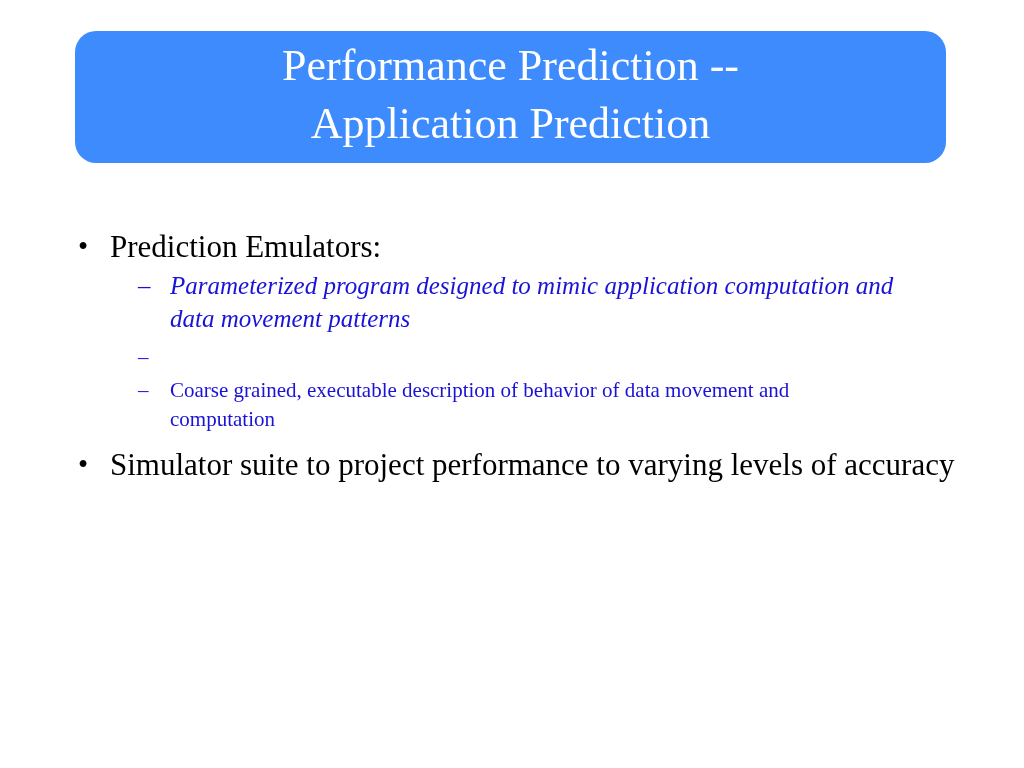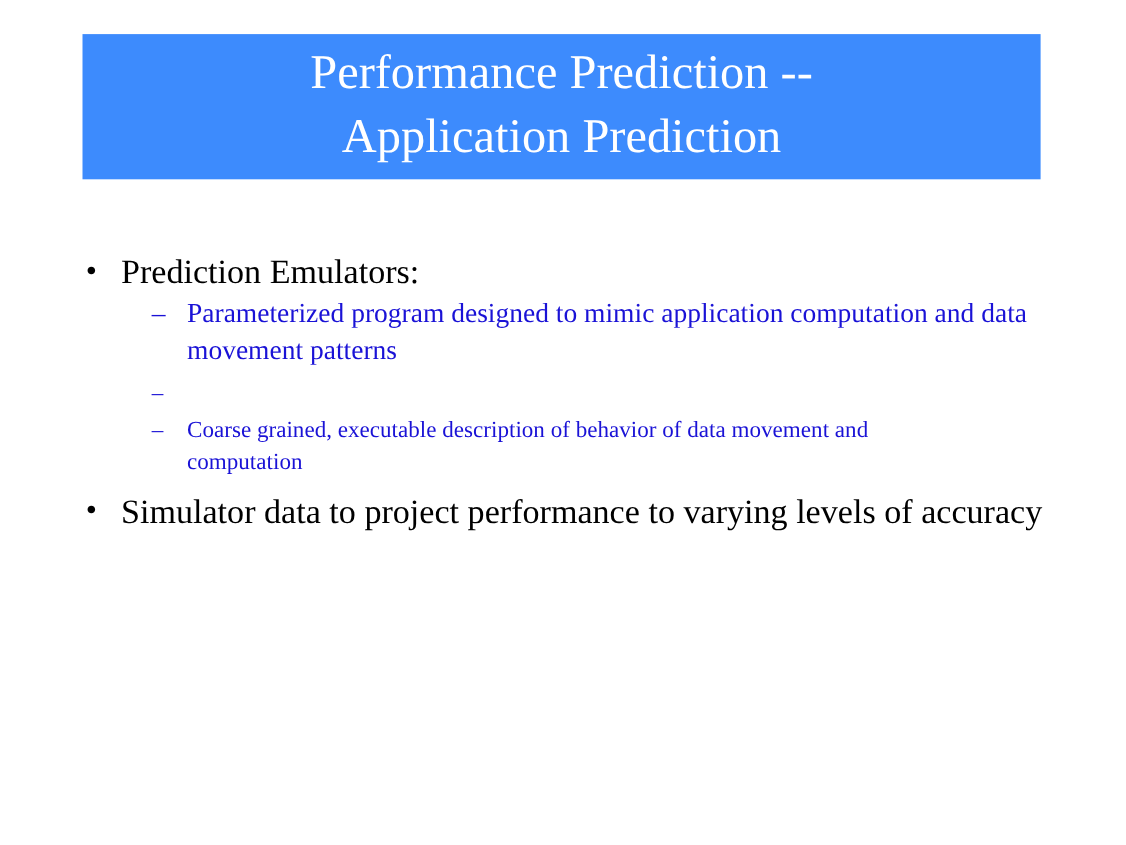--- a/index.html
+++ b/index.html
@@ -25,20 +25,21 @@
     top: 31px;
     width: 871px;
     height: 132px;
     background: #3d8bfd;
     display: flex;
     flex-direction: column;
     align-items: center;
     justify-content: flex-start;
     box-sizing: border-box;
     padding-top: 6px;
+    border-radius: 21px;
   }
   .title-line {
     color: #ffffff;
     font-size: 44px;
     line-height: 58px;
     font-weight: normal;
     text-align: center;
     white-space: nowrap;
   }
   .body {
@@ -75,20 +76,21 @@
   }
   .lvl2 .bullet {
     width: 32px;
     flex: 0 0 32px;
     font-size: 25px;
     line-height: 33px;
   }
   .lvl2 .text {
     flex: 1;
     max-width: 770px;
+    font-style: italic;
   }
   .lvl3 {
     display: flex;
     align-items: flex-start;
     color: #1a12d6;
     font-size: 21px;
     line-height: 29px;
     margin-left: 60px;
     margin-bottom: 4px;
   }
@@ -134,17 +136,17 @@
 
     <div class="lvl3">
       <span class="bullet">–</span>
       <span class="text">Coarse grained, executable description of behavior of data movement and computation</span>
     </div>
 
     <div class="spacer-sm"></div>
 
     <div class="lvl1">
       <span class="bullet">•</span>
-      <span class="text">Simulator data to project performance to varying levels of accuracy</span>
+      <span class="text">Simulator suite to project performance to varying levels of accuracy</span>
     </div>
 
   </div>
 </div>
 
 </body></html>

